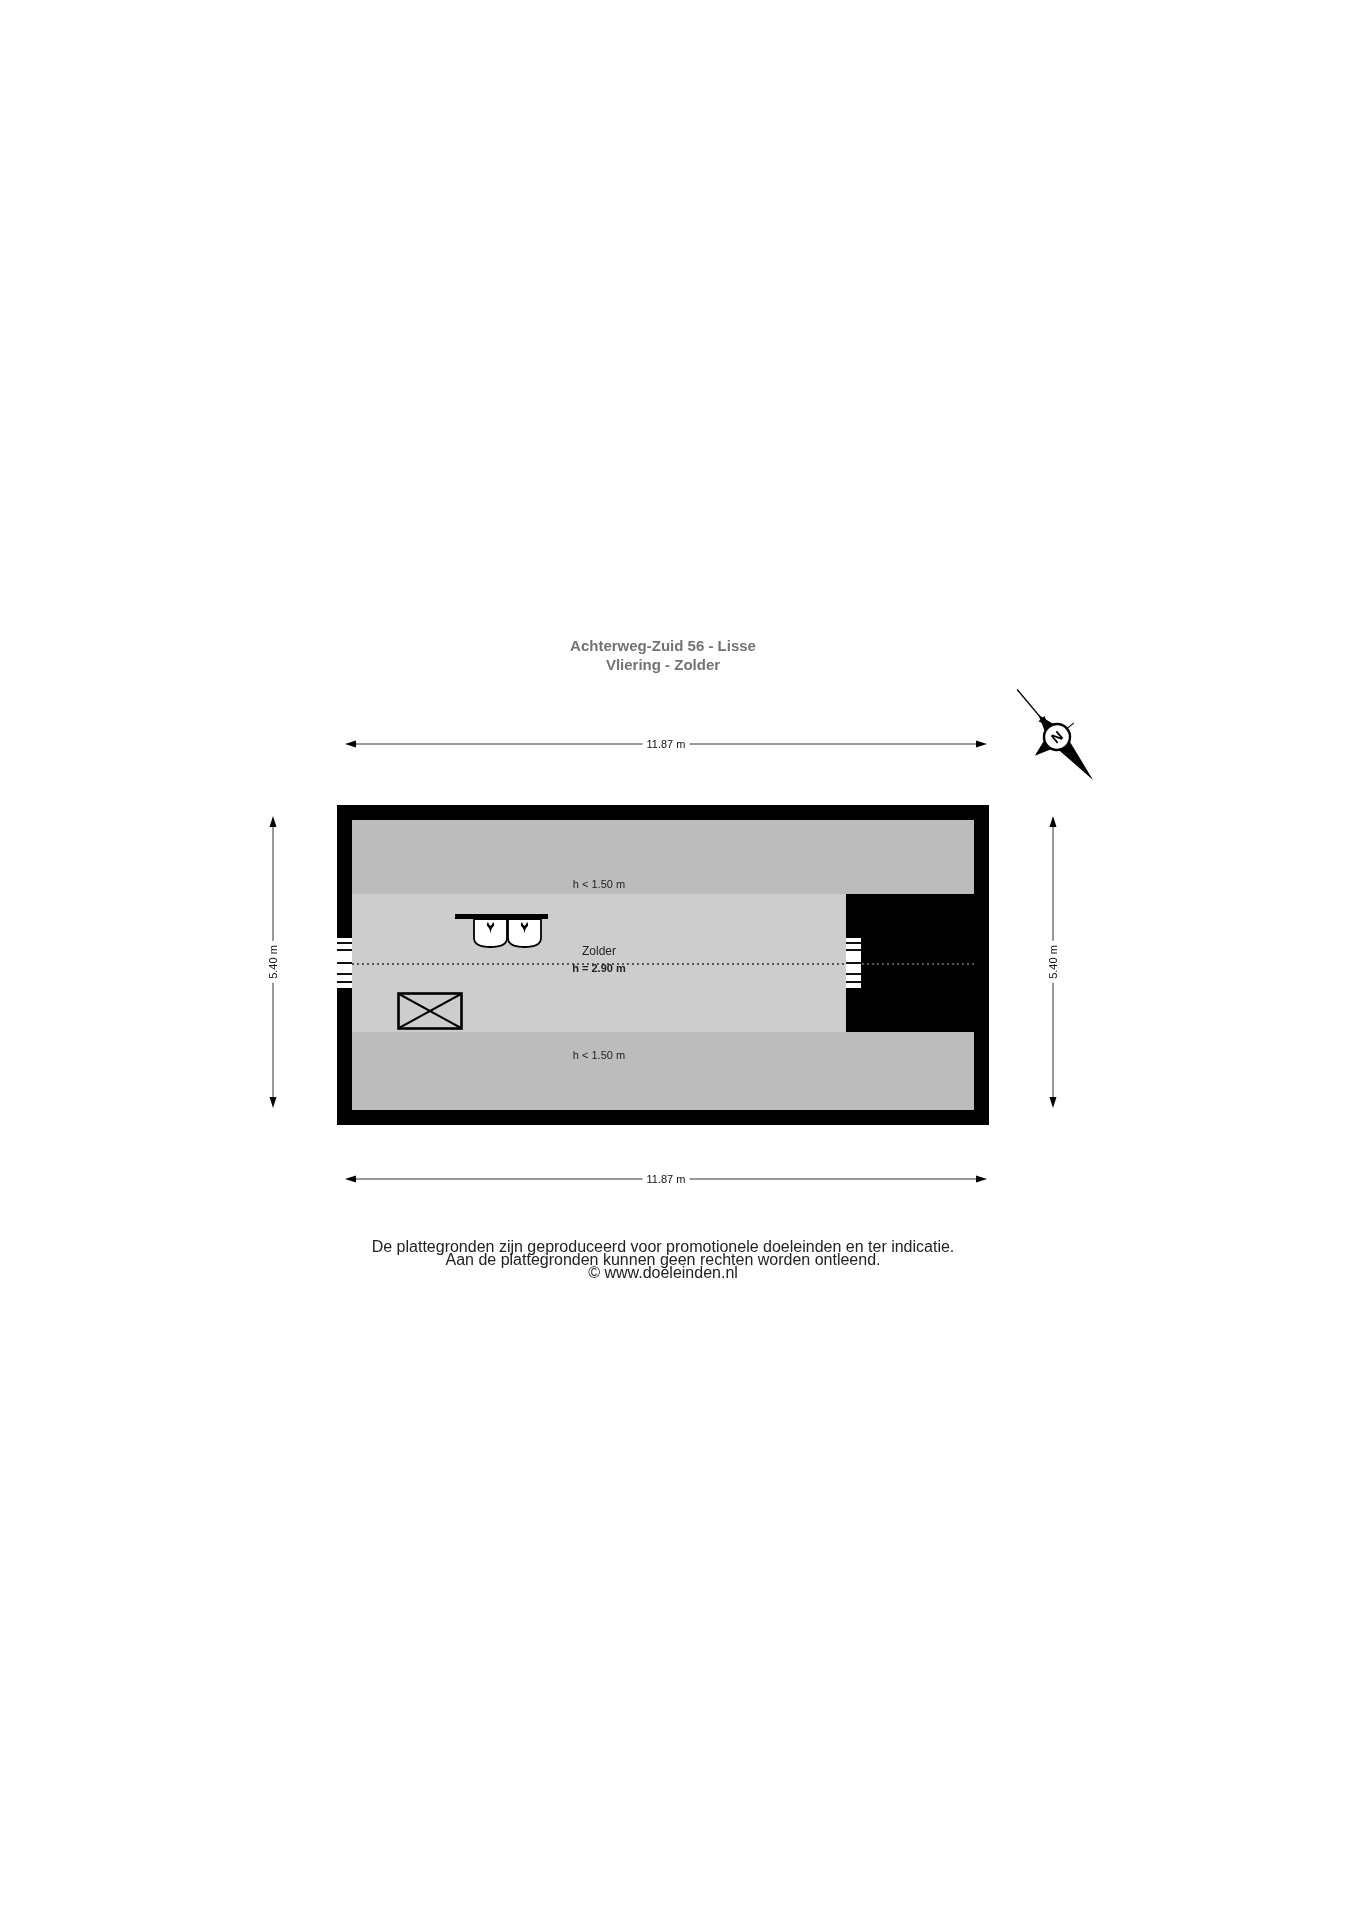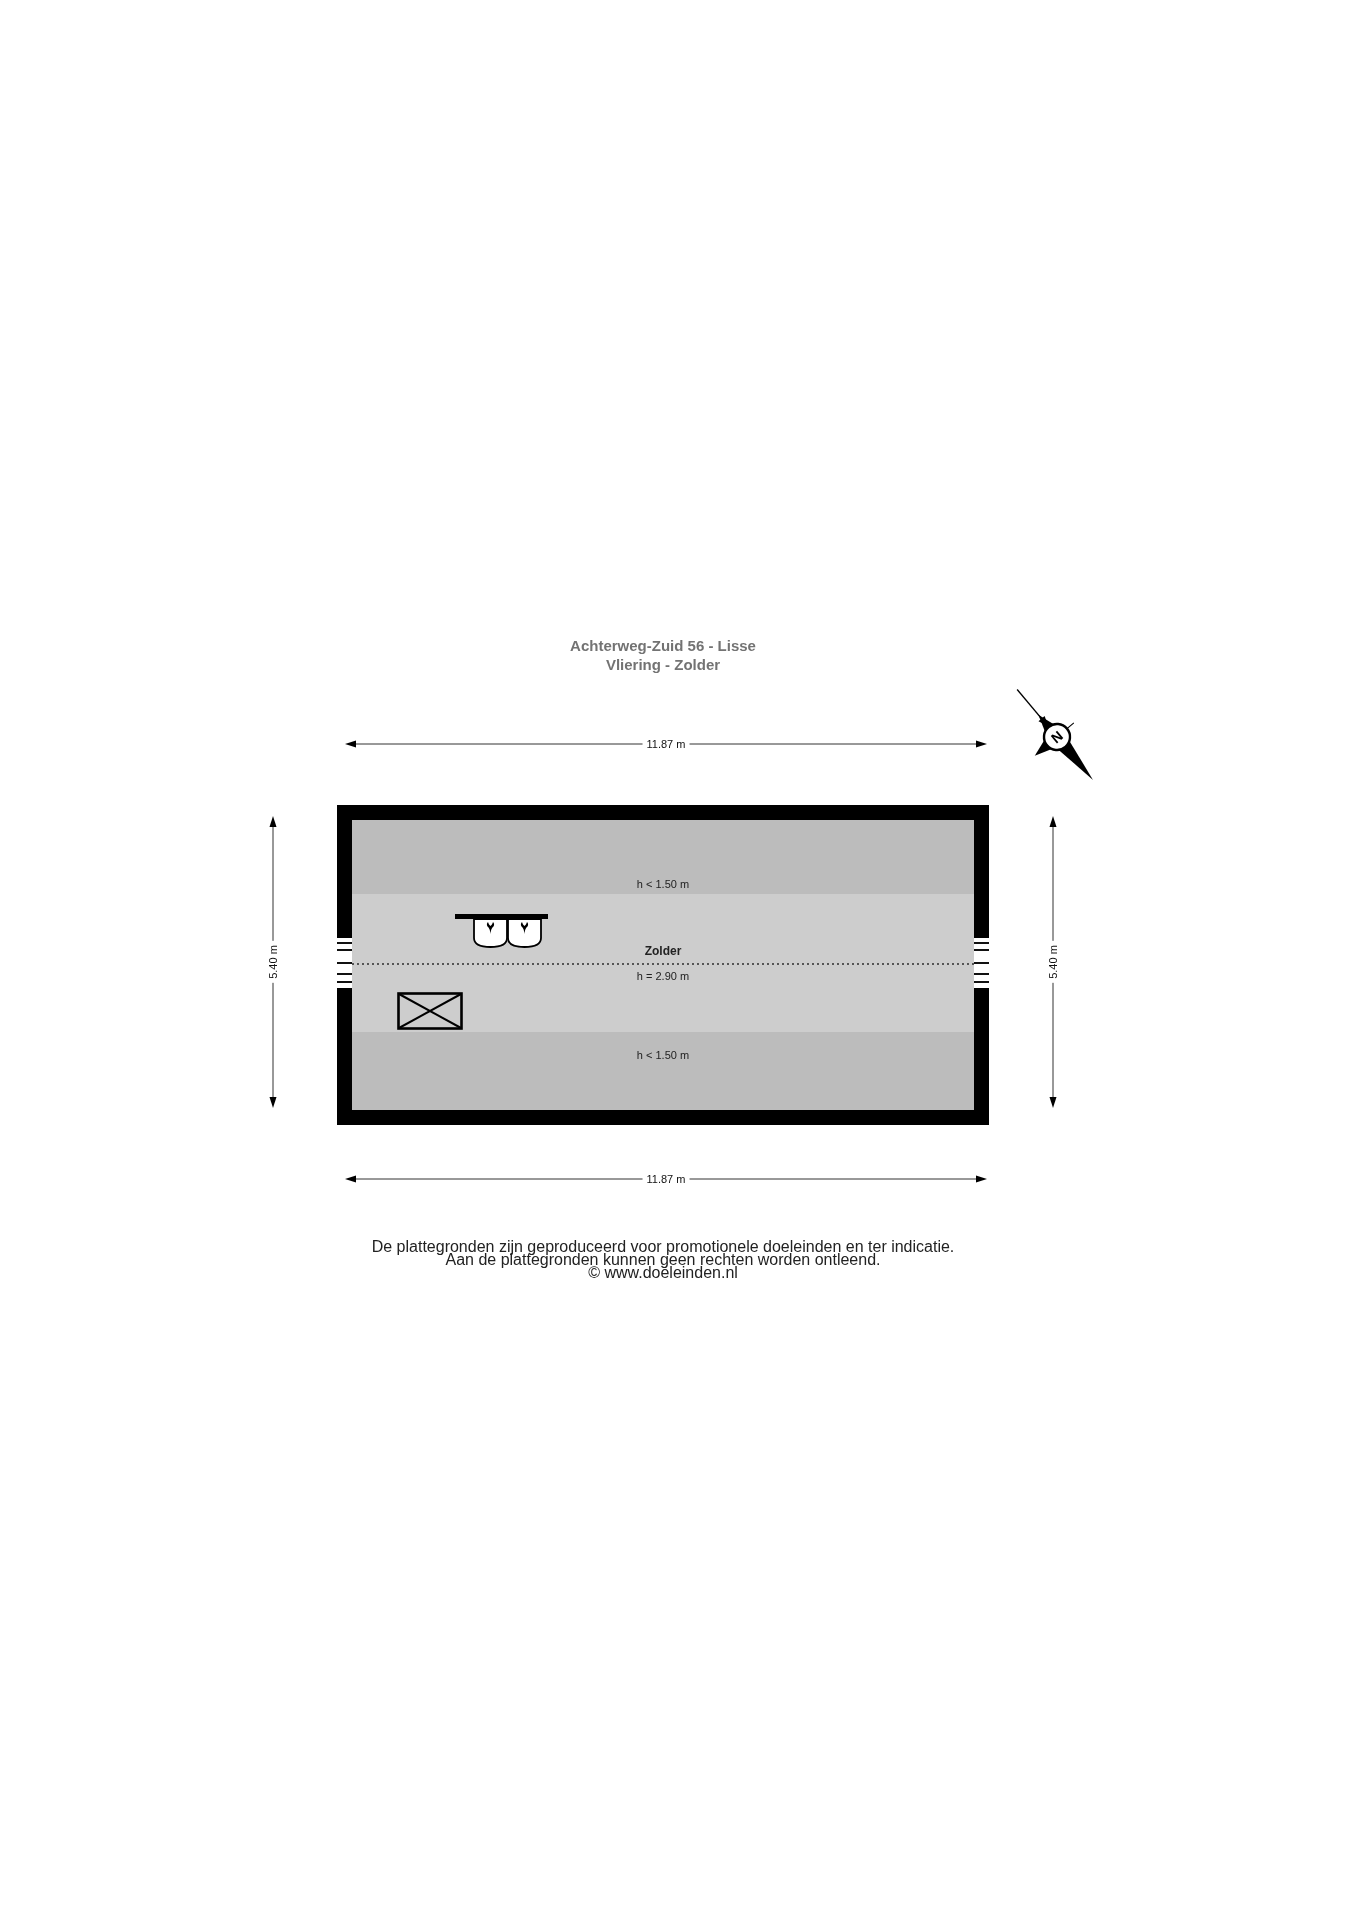--- a/index.html
+++ b/index.html
@@ -39,34 +39,34 @@
   }
   .dim-h .dim-label{left:50%;top:50%;transform:translate(-50%,-50%);}
   .dim-v .dim-label{left:50%;top:50%;transform:translate(-50%,-50%) rotate(-90deg);}
 
   
   .plan{
     position:absolute;left:337px;top:805px;width:652px;height:320px;
     background:var(--wall);
   }
   .plan-interior{
-    position:absolute;left:15px;top:15px;width:622px;height:290px;
+    position:absolute;left:15px;top:15px;width:494px;height:290px;
     background:var(--room-floor);
   }
   .band{position:absolute;left:0;width:622px;background:var(--band-low);}
   .band-top{top:0;height:74px;}
   .band-bottom{top:212px;height:78px;}
   .area-label{
     position:absolute;width:100%;text-align:center;
     font-size:11px;line-height:13px;color:#222;
   }
   .label-low-top{top:58px;}
   .label-low-bottom{top:229px;}
-  .label-room{top:125px;font-weight:bold;font-size:12px;}
-  .label-room-height{top:150px;font-weight:normal;font-size:11px;}
+  .label-room{top:125px;font-weight:normal;font-size:12px;}
+  .label-room-height{top:142px;font-weight:bold;font-size:11px;}
   .dotted-split{
     position:absolute;left:0;top:143px;width:622px;height:2px;
     background:repeating-linear-gradient(90deg,#555 0 2px,transparent 2px 5px);
   }
 
   
   .window{position:absolute;width:15px;height:50px;background:#fff;overflow:hidden;}
   .window-left{left:-15px;top:118px;}
   .window-right{right:-15px;top:118px;}
   .window .pane{position:absolute;left:0;width:15px;height:2px;background:#111;}

